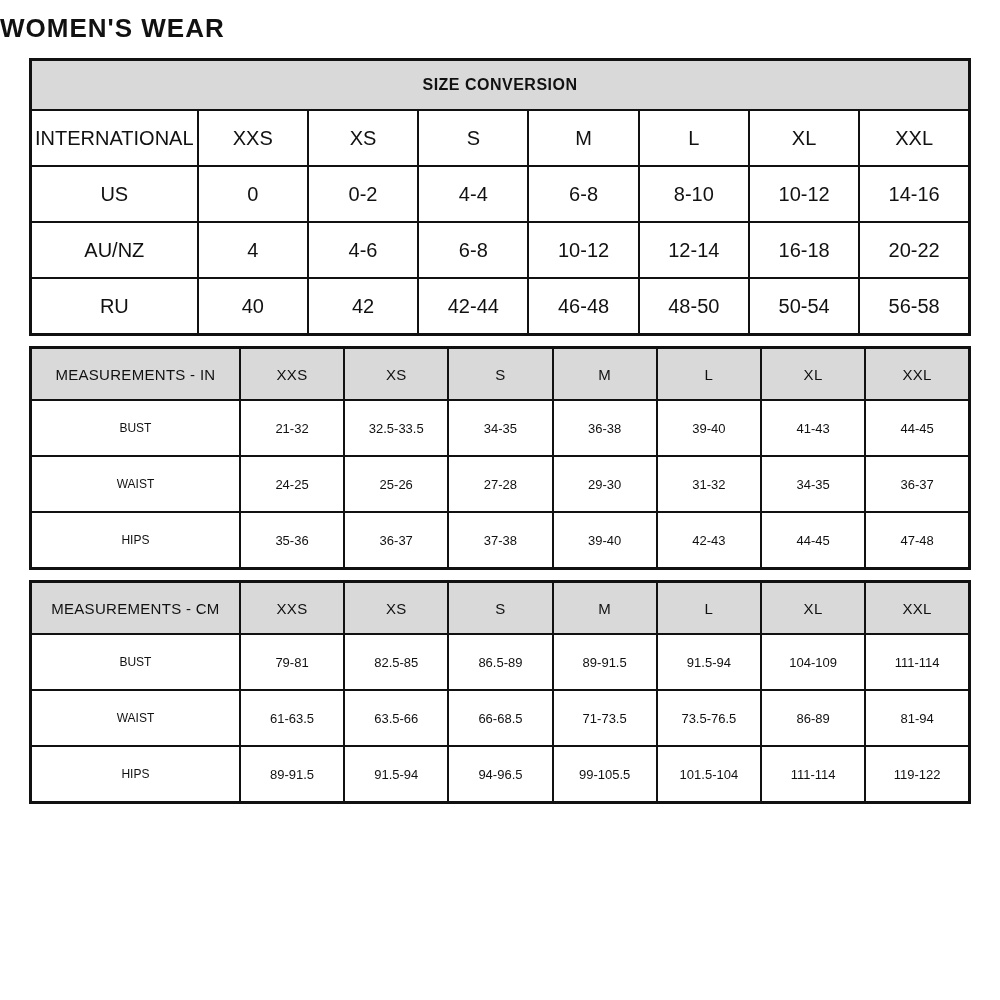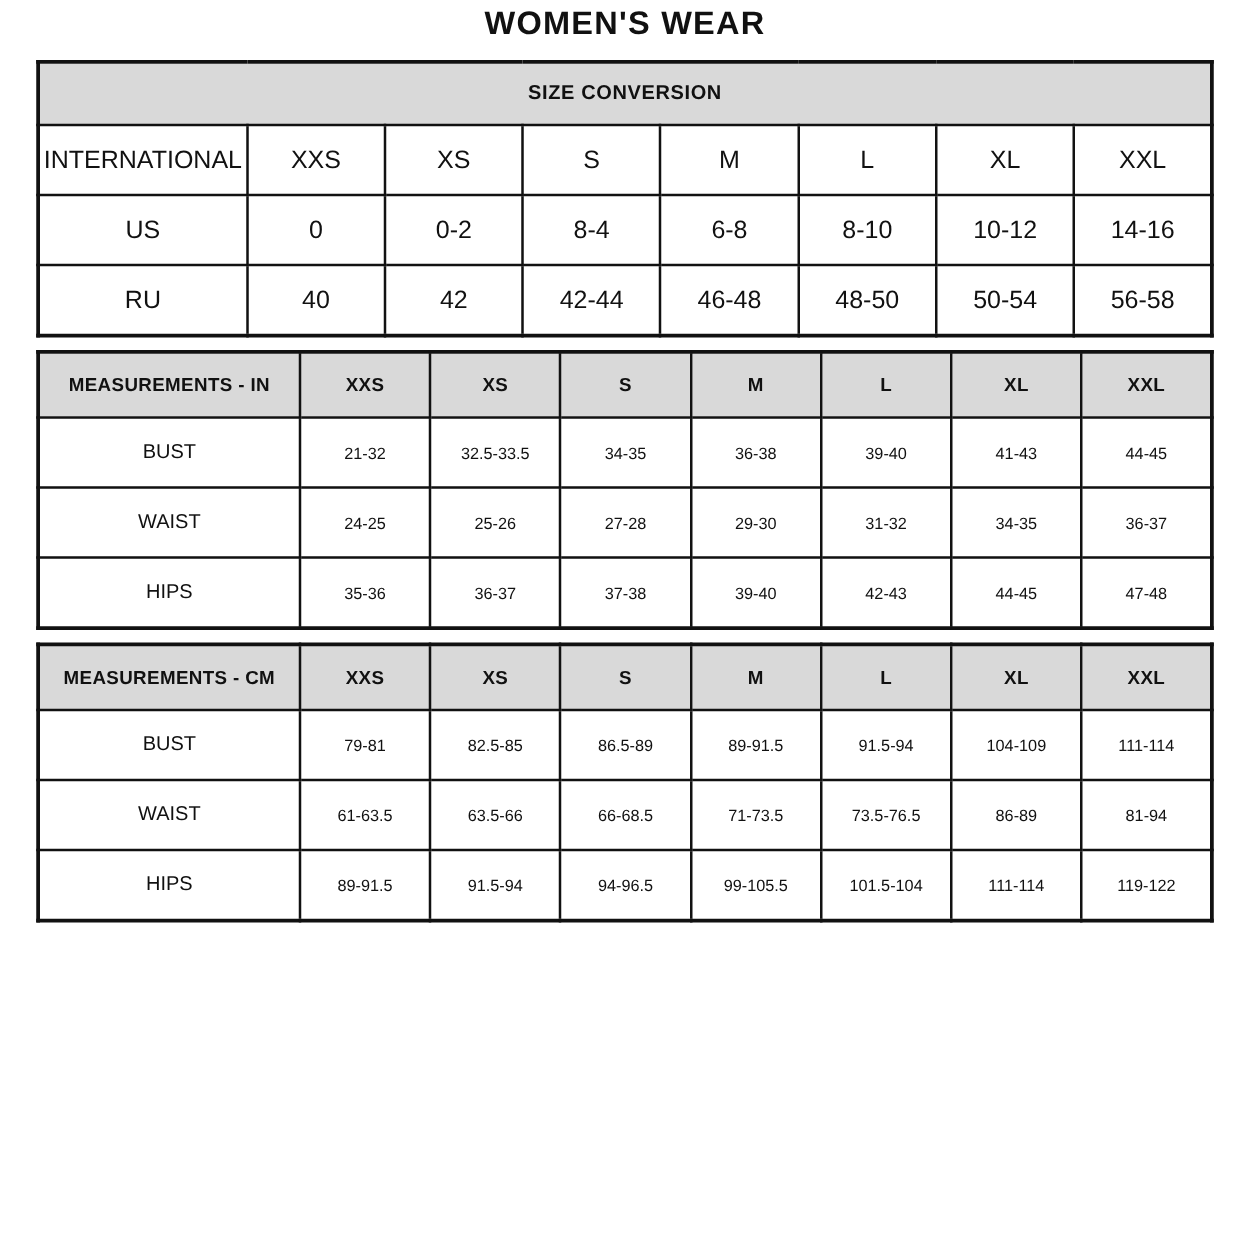--- a/index.html
+++ b/index.html
@@ -5,25 +5,25 @@
   html, body {
     margin: 0;
     padding: 0;
     background: #ffffff;
     width: 1000px;
     height: 1000px;
     font-family: "Liberation Sans", sans-serif;
     color: #111111;
   }
   .page-title {
-    text-align: center;
+    text-align: left;
     font-size: 26px;
     font-weight: bold;
     letter-spacing: 1px;
-    padding-top: 3px;
+    padding-top: 13px;
     margin-bottom: 14px;
   }
   table {
     border-collapse: collapse;
     table-layout: fixed;
     width: 942px;
     margin: 0 auto 10px auto;
     border: 3px solid #111111;
   }
   td {
@@ -42,25 +42,25 @@
     font-weight: bold;
     font-size: 16px;
     letter-spacing: 0.5px;
   }
   .t1 .col-label { width: 17.8%; }
   
   .tm td { height: 54px; font-size: 13px; }
   .tm .hdr td {
     height: 50px;
     background: #d9d9d9;
-    font-weight: bold;
+    font-weight: normal;
     font-size: 15px;
     letter-spacing: 0.3px;
   }
-  .tm .row-label { font-size: 16px; }
+  .tm .row-label { font-size: 12px; }
   .tm .col-label { width: 22.3%; }
 </style>
 </head>
 <body>
 
 <div class="page-title">WOMEN'S WEAR</div>
 
 <table class="t1">
   <colgroup>
       <col class="col-label">
@@ -77,25 +77,35 @@
     <td>S</td>
     <td>M</td>
     <td>L</td>
     <td>XL</td>
     <td>XXL</td>
   </tr>
   <tr>
     <td>US</td>
     <td>0</td>
     <td>0-2</td>
-    <td>8-4</td>
+    <td>4-4</td>
     <td>6-8</td>
     <td>8-10</td>
     <td>10-12</td>
     <td>14-16</td>
+  </tr>
+  <tr>
+    <td>AU/NZ</td>
+    <td>4</td>
+    <td>4-6</td>
+    <td>6-8</td>
+    <td>10-12</td>
+    <td>12-14</td>
+    <td>16-18</td>
+    <td>20-22</td>
   </tr>
   <tr>
     <td>RU</td>
     <td>40</td>
     <td>42</td>
     <td>42-44</td>
     <td>46-48</td>
     <td>48-50</td>
     <td>50-54</td>
     <td>56-58</td>

